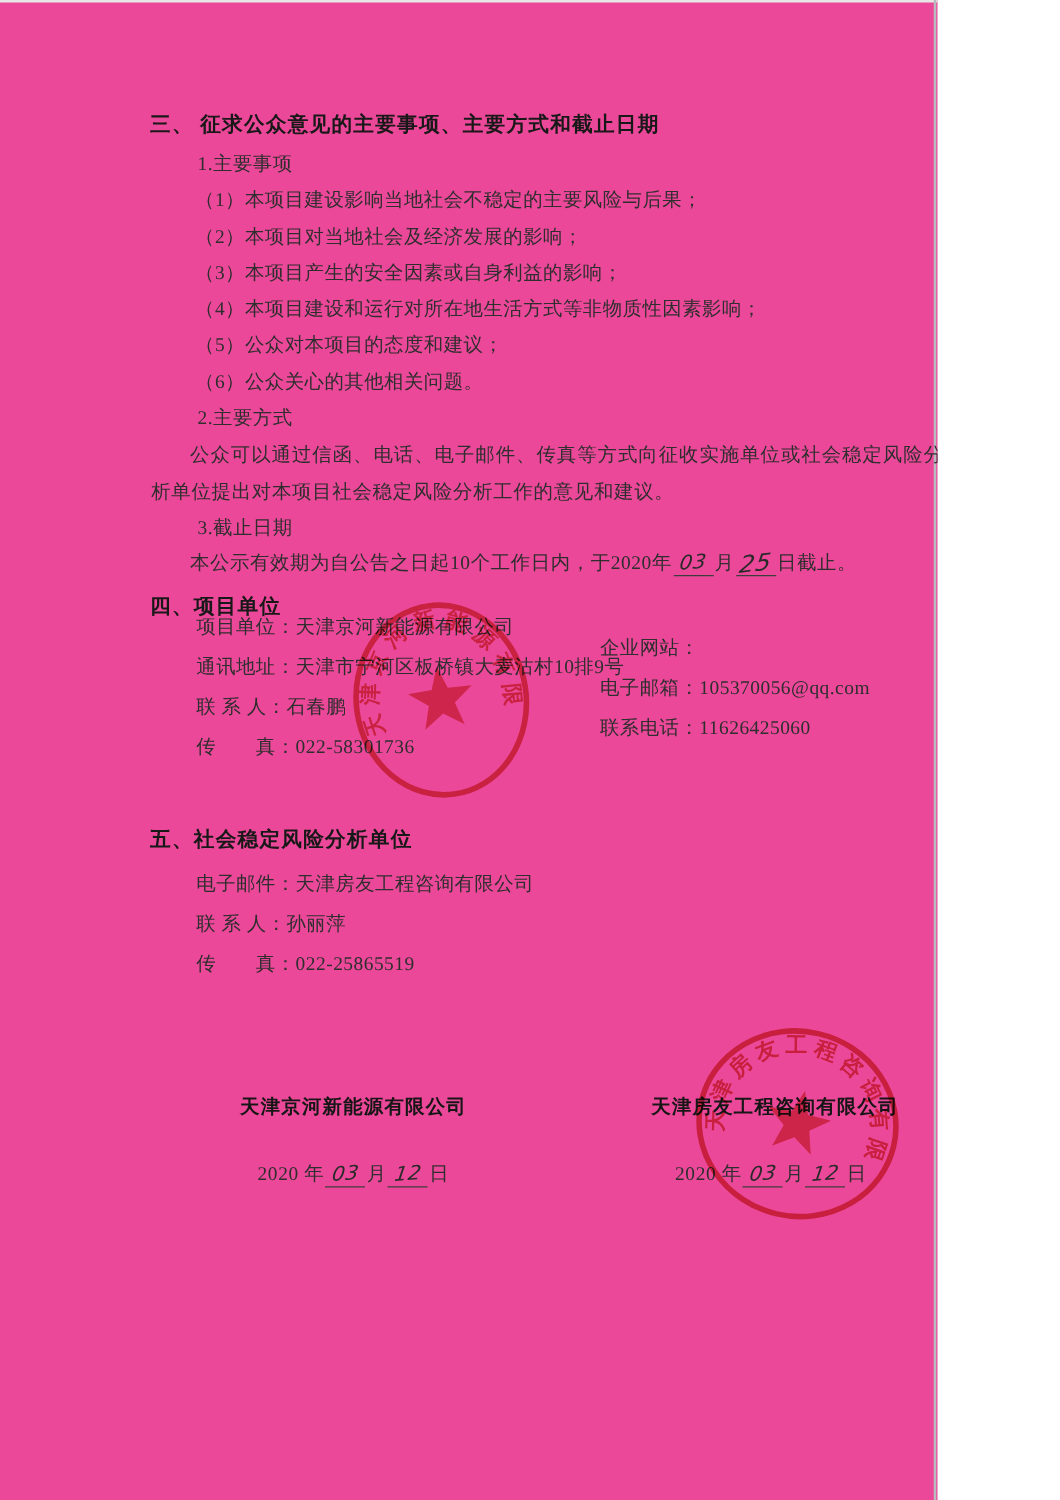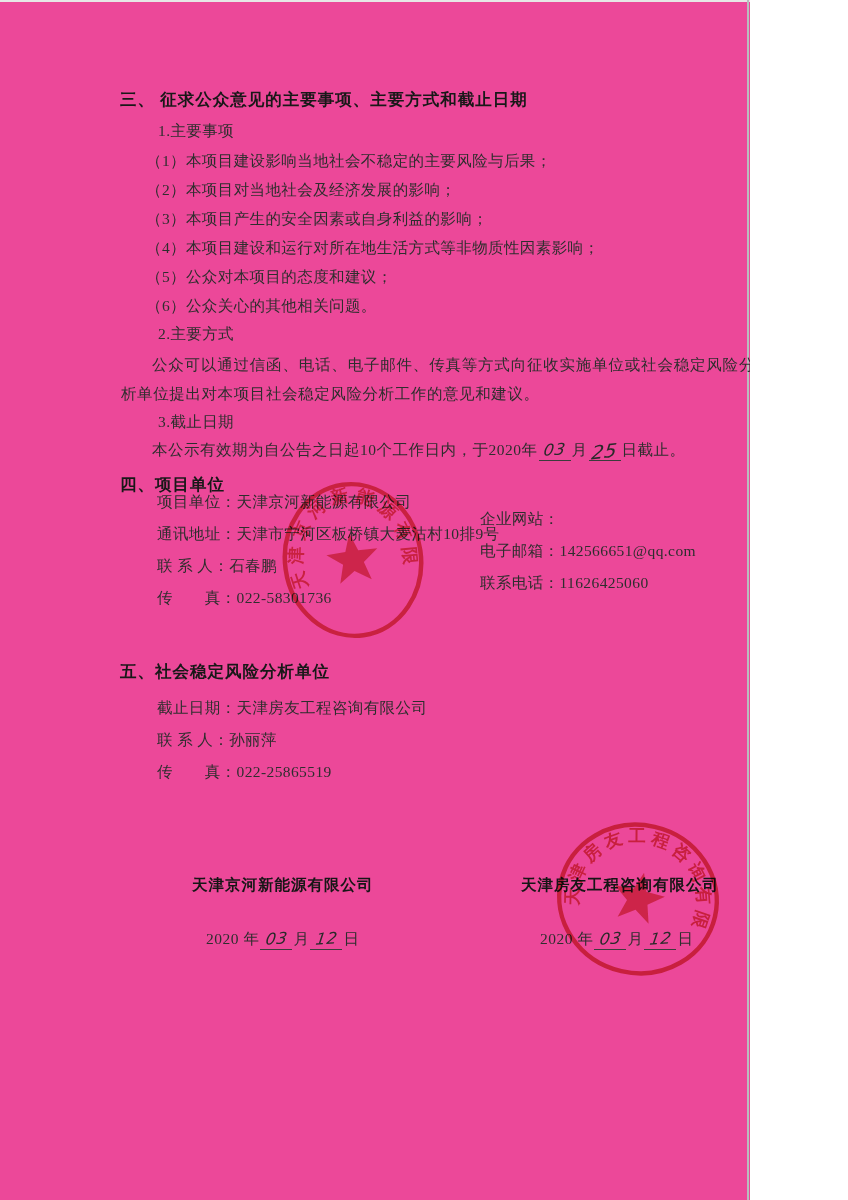--- a/index.html
+++ b/index.html
@@ -28,21 +28,21 @@
 
 <div class="page">
 
   <div class="edge-top"></div>
   <div class="edge-right"></div>
 
   <div class="abs h" style="left:120px;top:89px;">三、 征求公众意见的主要事项、主要方式和截止日期</div>
 
   <div class="abs t" style="left:158px;top:121px;">1.主要事项</div>
 
-  <div class="abs items" style="left:146px;top:146px;">
+  <div class="abs items" style="left:156px;top:146px;">
     <div>（1）本项目建设影响当地社会不稳定的主要风险与后果；</div>
     <div>（2）本项目对当地社会及经济发展的影响；</div>
     <div>（3）本项目产生的安全因素或自身利益的影响；</div>
     <div>（4）本项目建设和运行对所在地生活方式等非物质性因素影响；</div>
     <div>（5）公众对本项目的态度和建议；</div>
     <div>（6）公众关心的其他相关问题。</div>
   </div>
 
   <div class="abs t" style="left:158px;top:324px;">2.主要方式</div>
 
@@ -58,28 +58,28 @@
 
   <div class="abs col" style="left:157px;top:486px;">
     <div class="row">项目单位：天津京河新能源有限公司</div>
     <div class="row">通讯地址：天津市宁河区板桥镇大麦沽村10排9号</div>
     <div class="row">联 系 人：石春鹏</div>
     <div class="row">传　　真：022-58301736</div>
   </div>
 
   <div class="abs col" style="left:480px;top:503px;">
     <div class="row">企业网站：</div>
-    <div class="row">电子邮箱：142566651@qq.com</div>
+    <div class="row">电子邮箱：105370056@qq.com</div>
     <div class="row">联系电话：11626425060</div>
   </div>
 
   <div class="abs h" style="left:120px;top:661px;">五、社会稳定风险分析单位</div>
 
   <div class="abs col" style="left:157px;top:692px;">
-    <div class="row">截止日期：天津房友工程咨询有限公司</div>
+    <div class="row">电子邮件：天津房友工程咨询有限公司</div>
     <div class="row">联 系 人：孙丽萍</div>
     <div class="row">传　　真：022-25865519</div>
   </div>
 
 
   <div class="abs company" style="left:192px;top:875px;">天津京河新能源有限公司</div>
   <div class="abs company" style="left:521px;top:875px;">天津房友工程咨询有限公司</div>
 
   <div class="abs dateline" style="left:206px;top:929px;">
     <span>2020 年</span><span class="blank"><span class="hw">03</span></span><span>月</span><span class="blank"><span class="hw">12</span></span><span>日</span>

